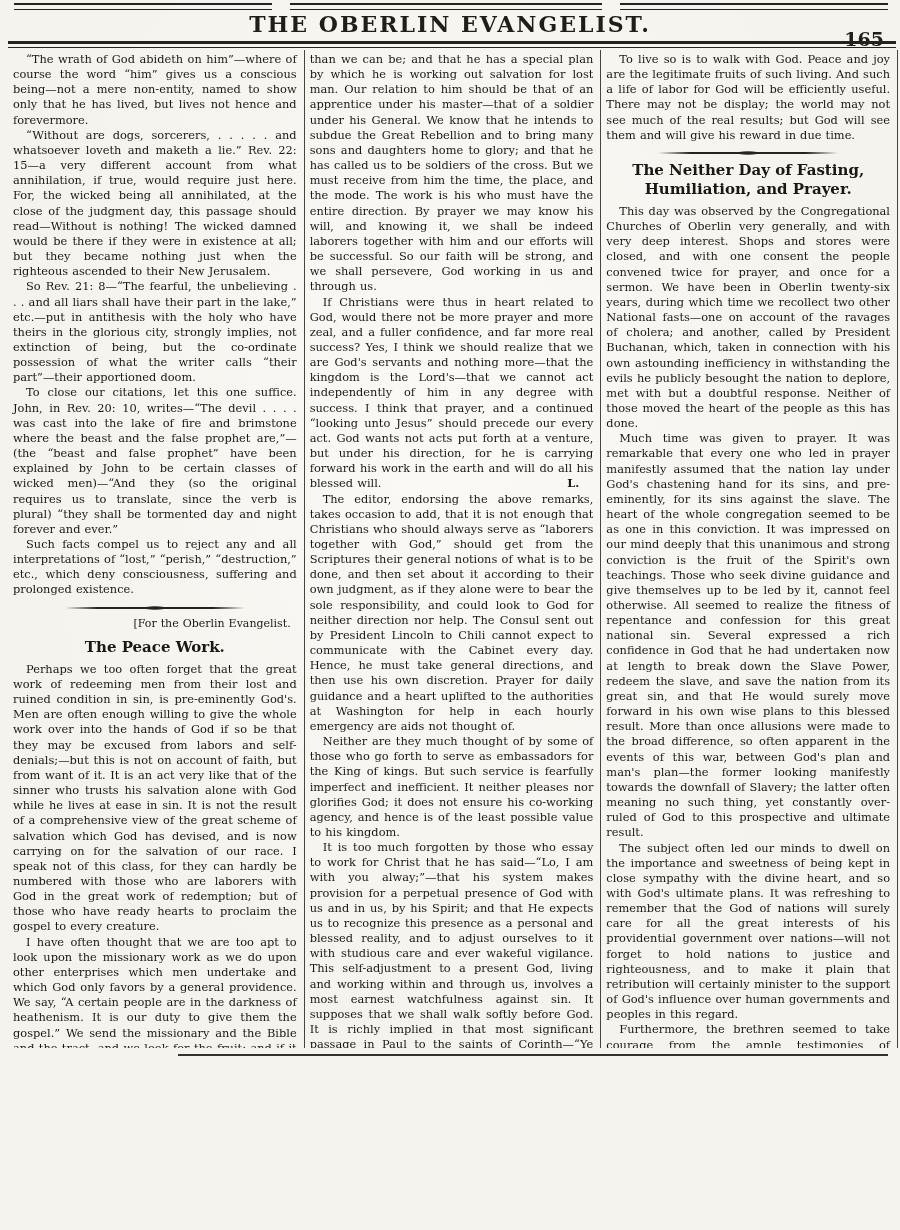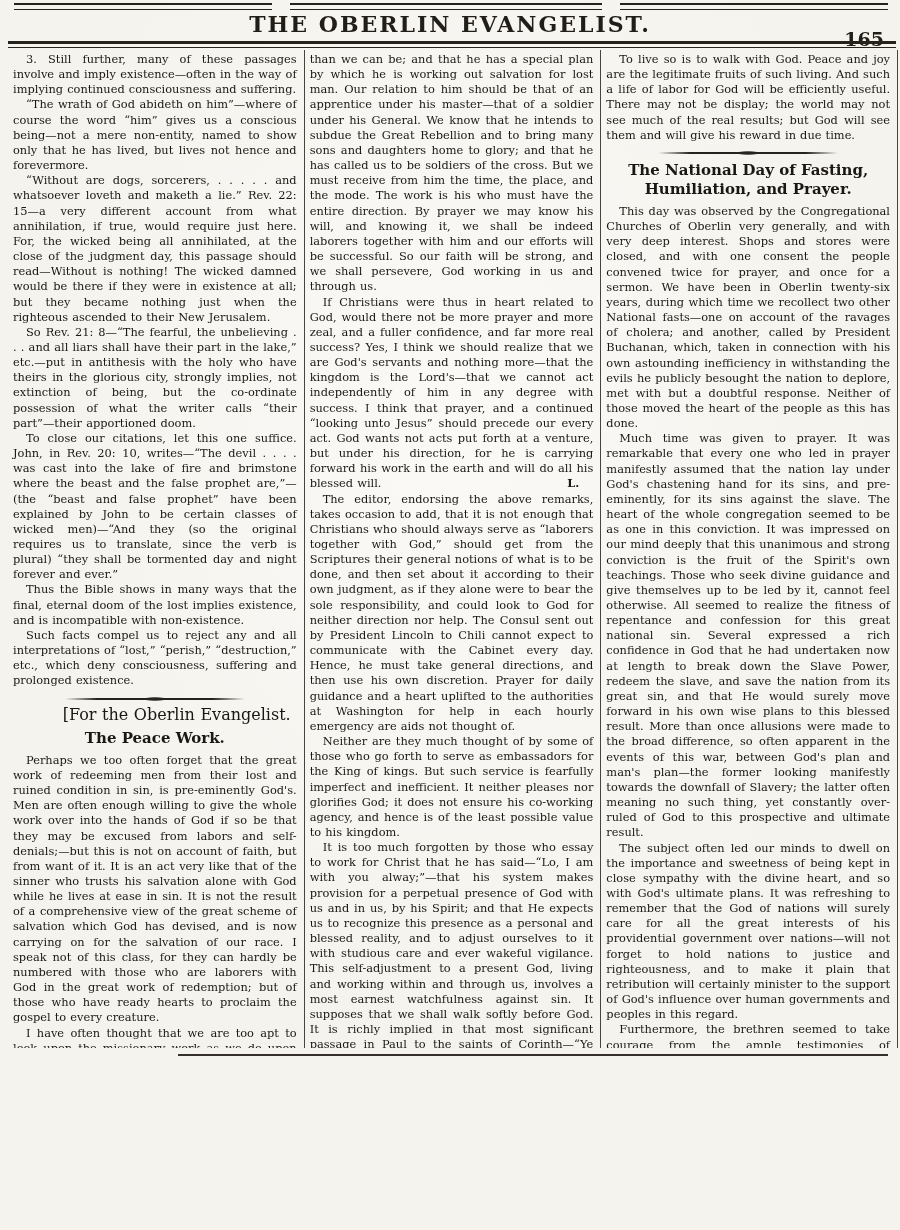--- a/index.html
+++ b/index.html
@@ -57,21 +57,21 @@
   .article-heading{
     margin:7px 0 5px 0;
     font-size:15px;
     font-weight:bold;
     text-align:center;
     text-indent:0;
     line-height:19px;
   }
   .attribution{
     margin:2px 6px 1px 0;
-    font-size:16px;
+    font-size:11px;
     text-align:right;
     text-indent:0;
   }
   .divider{
     height:2px;width:180px;
     margin:9px auto 7px auto;
     background:linear-gradient(90deg, rgba(38,35,29,0) 0%, #26231d 18%, #26231d 82%, rgba(38,35,29,0) 100%);
     position:relative;
   }
   .divider:after{
@@ -93,26 +93,24 @@
   <div class="rule-seg rs1"></div>
   <div class="rule-seg rs2"></div>
   <div class="rule-seg rs3"></div>
   <div class="masthead-title">THE OBERLIN EVANGELIST.</div>
   <div class="page-number">165</div>
   <div class="masthead-rule"></div>
 
   <div class="columns">
 
     <div class="col">
-      <p class="para">3. Still further, many of these passages involve and imply existence—often in the way of implying continued consciousness and suffering.</p>
       <p class="para">“The wrath of God abideth on him”—where of course the word “him” gives us a conscious being—not a mere non-entity, named to show only that he has lived, but lives not hence and forevermore.</p>
       <p class="para">“Without are dogs, sorcerers, . . . . . and whatsoever loveth and maketh a lie.” Rev. 22: 15—a very different account from what annihilation, if true, would require just here. For, the wicked being all annihilated, at the close of the judgment day, this passage should read—Without is nothing! The wicked damned would be there if they were in existence at all; but they became nothing just when the righteous ascended to their New Jerusalem.</p>
       <p class="para">So Rev. 21: 8—“The fearful, the unbelieving . . . and all liars shall have their part in the lake,” etc.—put in antithesis with the holy who have theirs in the glorious city, strongly implies, not extinction of being, but the co-ordinate possession of what the writer calls “their part”—their apportioned doom.</p>
       <p class="para">To close our citations, let this one suffice. John, in Rev. 20: 10, writes—“The devil . . . . was cast into the lake of fire and brimstone where the beast and the false prophet are,”—(the “beast and false prophet” have been explained by John to be certain classes of wicked men)—“And they (so the original requires us to translate, since the verb is plural) “they shall be tormented day and night forever and ever.”</p>
-      <p class="para">Thus the Bible shows in many ways that the final, eternal doom of the lost implies existence, and is incompatible with non-existence.</p>
       <p class="para">Such facts compel us to reject any and all interpretations of “lost,” “perish,” “destruction,” etc., which deny consciousness, suffering and prolonged existence.</p>
       <div class="divider"></div>
       <p class="para attribution">[For the Oberlin Evangelist.</p>
       <h2 class="article-heading">The Peace Work.</h2>
       <p class="para">Perhaps we too often forget that the great work of redeeming men from their lost and ruined condition in sin, is pre-eminently God's. Men are often enough willing to give the whole work over into the hands of God if so be that they may be excused from labors and self-denials;—but this is not on account of faith, but from want of it. It is an act very like that of the sinner who trusts his salvation alone with God while he lives at ease in sin. It is not the result of a comprehensive view of the great scheme of salvation which God has devised, and is now carrying on for the salvation of our race. I speak not of this class, for they can hardly be numbered with those who are laborers with God in the great work of redemption; but of those who have ready hearts to proclaim the gospel to every creature.</p>
       <p class="para">I have often thought that we are too apt to look upon the missionary work as we do upon other enterprises which men undertake and which God only favors by a general providence. We say, “A certain people are in the darkness of heathenism. It is our duty to give them the gospel.” We send the missionary and the Bible and the tract, and we look for the fruit; and if it does not appear, we say, “and how is this? We have done what ought to secure certain results.” Our faith wavers, and we inquire if, after all, the Bible is able to gain conquests everywhere?—if education and civilization must not precede Christianization?</p>
 
     </div>
 
     <div class="col">
@@ -121,21 +119,21 @@
       <p class="para">The editor, endorsing the above remarks, takes occasion to add, that it is not enough that Christians who should always serve as “laborers together with God,” should get from the Scriptures their general notions of what is to be done, and then set about it according to their own judgment, as if they alone were to bear the sole responsibility, and could look to God for neither direction nor help. The Consul sent out by President Lincoln to Chili cannot expect to communicate with the Cabinet every day. Hence, he must take general directions, and then use his own discretion. Prayer for daily guidance and a heart uplifted to the authorities at Washington for help in each hourly emergency are aids not thought of.</p>
       <p class="para">Neither are they much thought of by some of those who go forth to serve as embassadors for the King of kings. But such service is fearfully imperfect and inefficient. It neither pleases nor glorifies God; it does not ensure his co-working agency, and hence is of the least possible value to his kingdom.</p>
       <p class="para">It is too much forgotten by those who essay to work for Christ that he has said—“Lo, I am with you alway;”—that his system makes provision for a perpetual presence of God with us and in us, by his Spirit; and that He expects us to recognize this presence as a personal and blessed reality, and to adjust ourselves to it with studious care and ever wakeful vigilance. This self-adjustment to a present God, living and working within and through us, involves a most earnest watchfulness against sin. It supposes that we shall walk softly before God. It is richly implied in that most significant passage in Paul to the saints of Corinth—“Ye are the temple of the living God; as God hath said, I will dwell in them, and walk in them; and I will be their God and they shall be my people. Wherefore come out from among them, and be ye separate, saith the Lord, and touch not the unclean thing; and I will receive you; and will be a Father unto you, and ye shall be my sons and daughters, saith the Lord Almighty.”</p>
       <p class="para">Furthermore, it is too much forgotten that the Savior we serve claims the honor of being himself the efficient working power in all that is accomplished for the salvation of men. The Scriptures make this feature of the gospel system richly prominent. It is one of the best and most precious features in it, and we may well praise our Divine Lord that he is jealous for this honor, and insists on receiving it, or withholding his blessings.</p>
 
     </div>
 
     <div class="col">
       <p class="para">To live so is to walk with God. Peace and joy are the legitimate fruits of such living. And such a life of labor for God will be efficiently useful. There may not be display; the world may not see much of the real results; but God will see them and will give his reward in due time.</p>
       <div class="divider"></div>
-      <h2 class="article-heading">The National Day of Fasting, Humiliation, and Prayer.</h2>
+      <h2 class="article-heading">The Neither Day of Fasting, Humiliation, and Prayer.</h2>
       <p class="para">This day was observed by the Congregational Churches of Oberlin very generally, and with very deep interest. Shops and stores were closed, and with one consent the people convened twice for prayer, and once for a sermon. We have been in Oberlin twenty-six years, during which time we recollect two other National fasts—one on account of the ravages of cholera; and another, called by President Buchanan, which, taken in connection with his own astounding inefficiency in withstanding the evils he publicly besought the nation to deplore, met with but a doubtful response. Neither of those moved the heart of the people as this has done.</p>
       <p class="para">Much time was given to prayer. It was remarkable that every one who led in prayer manifestly assumed that the nation lay under God's chastening hand for its sins, and pre-eminently, for its sins against the slave. The heart of the whole congregation seemed to be as one in this conviction. It was impressed on our mind deeply that this unanimous and strong conviction is the fruit of the Spirit's own teachings. Those who seek divine guidance and give themselves up to be led by it, cannot feel otherwise. All seemed to realize the fitness of repentance and confession for this great national sin. Several expressed a rich confidence in God that he had undertaken now at length to break down the Slave Power, redeem the slave, and save the nation from its great sin, and that He would surely move forward in his own wise plans to this blessed result. More than once allusions were made to the broad difference, so often apparent in the events of this war, between God's plan and man's plan—the former looking manifestly towards the downfall of Slavery; the latter often meaning no such thing, yet constantly over-ruled of God to this prospective and ultimate result.</p>
       <p class="para">The subject often led our minds to dwell on the importance and sweetness of being kept in close sympathy with the divine heart, and so with God's ultimate plans. It was refreshing to remember that the God of nations will surely care for all the great interests of his providential government over nations—will not forget to hold nations to justice and righteousness, and to make it plain that retribution will certainly minister to the support of God's influence over human governments and peoples in this regard.</p>
       <p class="para">Furthermore, the brethren seemed to take courage from the ample testimonies of Scripture history that God is a hearer of prayer, will surely pardon a nation when penitent, and is often moved greatly by the earnest intercessions of men like Moses, and Samuel, Daniel, and Job.</p>
       <p class="para">The sermon, founded on the case of Achan and Joshua, led us over the history of American legislation for Slavery, showing by an abundant recital of facts in our history, that until very recently the Slave Power had ruled this nation, and always in the interests of Slavery. The preacher (Rev. M. W. Fairfield, pastor of the Second Church,) bore his painful testimony that the present Administration is deeply imbued with the same timid fear of trenching upon the sacred prerogatives of the slave-holder. The facts of the case seem almost too strange to be believed. They show sadly how fearfully the nation has been enslaved to the Slave Power. None but a mighty influence emanating from some commanding point can ever bring the nation and its government to view this whole matter of Slavery in the simple light of justice and righteousness. The sermon made a strong appeal in favor of this only noble position, and urged the</p>
     </div>
 
   </div>
 
   <div class="bottom-rule"></div>

